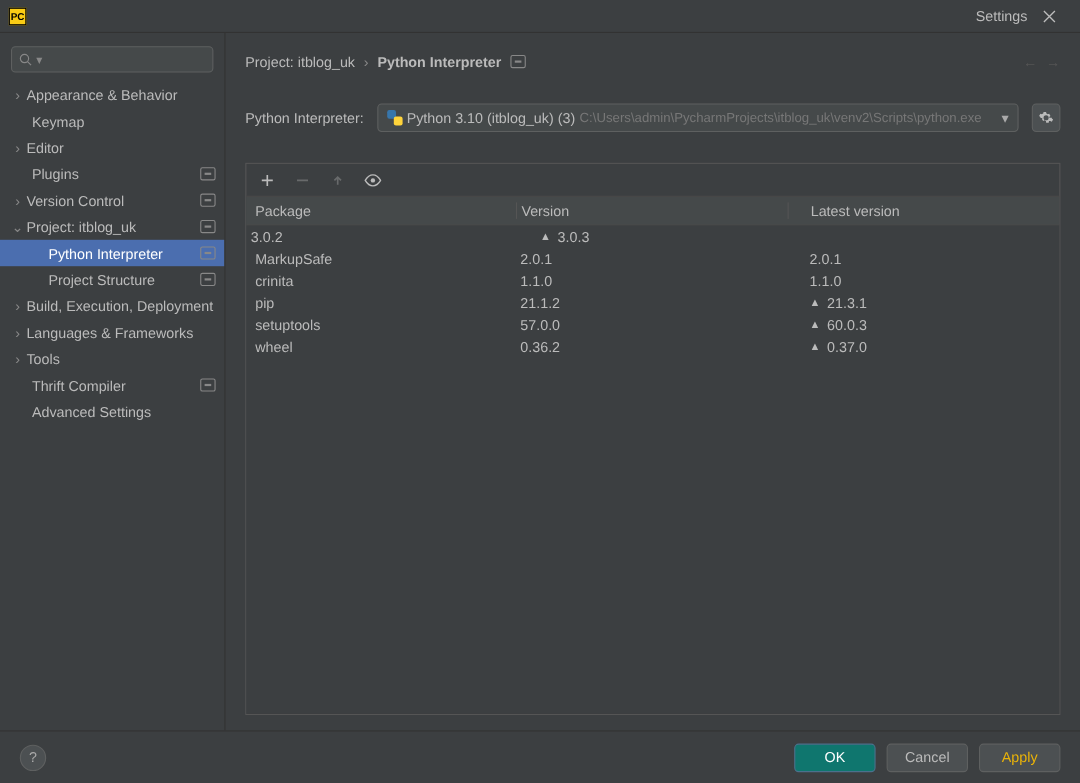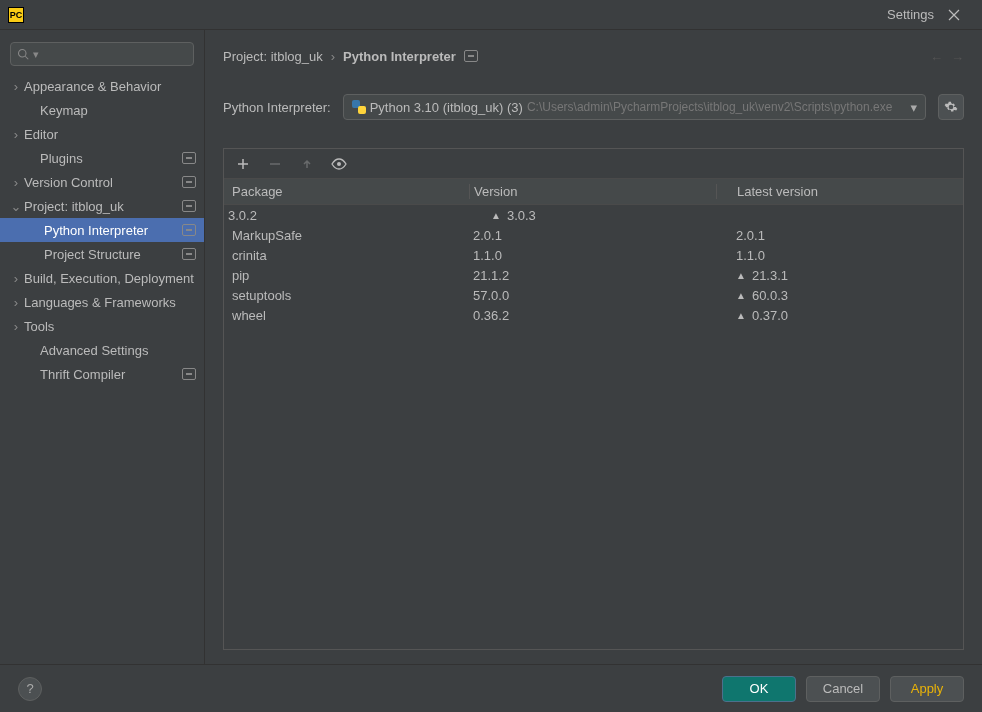--- a/index.html
+++ b/index.html
@@ -87,21 +87,21 @@
     color: #888;
   }
   .tree-item .label { flex: 1; white-space: nowrap; overflow: hidden; text-overflow: ellipsis; }
   .tree-item .badge {
     width: 14px; height: 12px;
     border: 1px solid #888; border-radius: 2px;
     display: flex; align-items: center; justify-content: center;
   }
   .tree-item .badge::after { content: ""; width: 6px; height: 2px; background: #888; }
   .indent-0 { padding-left: 8px; }
-  .indent-1 { padding-left: 40px; }
+  .indent-1 { padding-left: 29px; }
   .indent-2 { padding-left: 44px; }
 
   .right-pane {
     flex: 1;
     display: flex;
     flex-direction: column;
     padding: 12px 18px 0 18px;
     min-width: 0;
   }
   .breadcrumb-row {
@@ -281,25 +281,25 @@
         </div>
         <div class="tree-item indent-0">
           <span class="chev">›</span>
           <span class="label">Languages &amp; Frameworks</span>
         </div>
         <div class="tree-item indent-0">
           <span class="chev">›</span>
           <span class="label">Tools</span>
         </div>
         <div class="tree-item indent-1">
+          <span class="label">Thrift Compiler</span>
+          <span class="badge"></span>
+        </div>
+        <div class="tree-item indent-1">
           <span class="label">Advanced Settings</span>
-        </div>
-        <div class="tree-item indent-1">
-          <span class="label">Thrift Compiler</span>
-          <span class="badge"></span>
         </div>
       </div>
   </div>
 
   <div class="right-pane">
     <div class="breadcrumb-row">
       <div class="crumbs">
         <span>Project: itblog_uk</span>
         <span class="sep">›</span>
         <span class="name">Python Interpreter</span>

